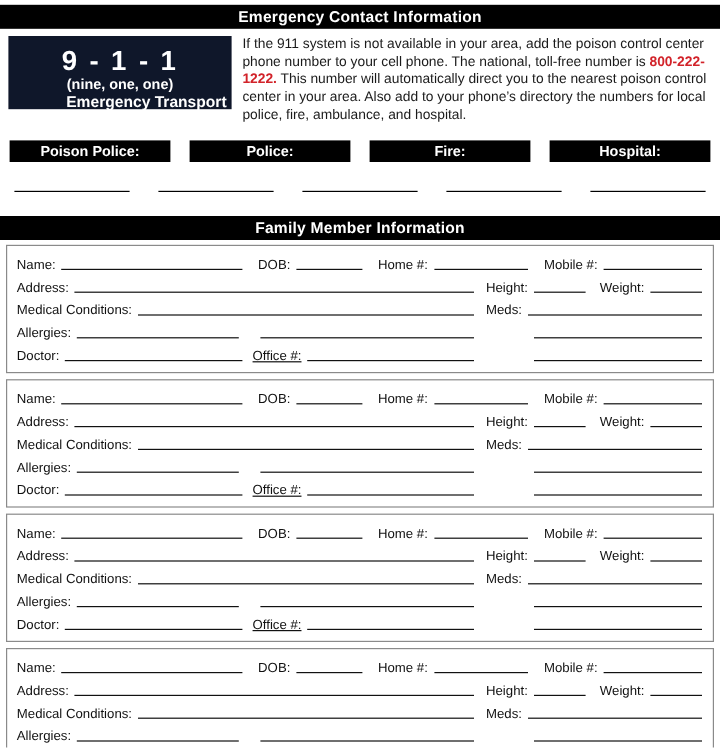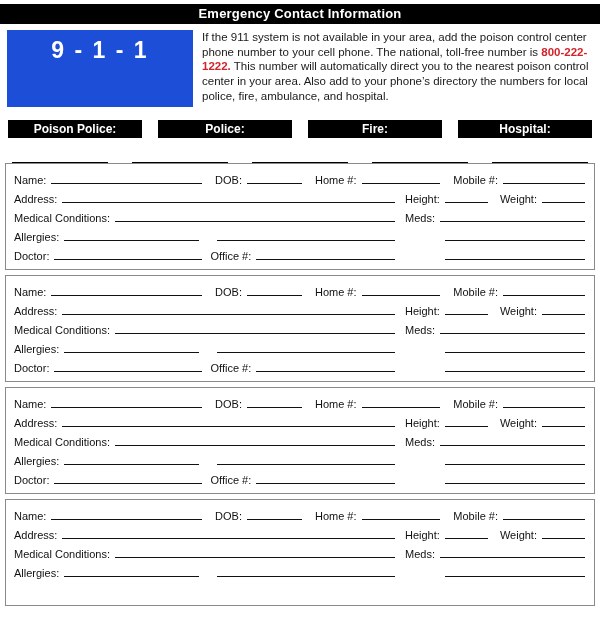--- a/index.html
+++ b/index.html
@@ -23,29 +23,29 @@
     line-height: 20px;
     letter-spacing: .2px;
   }
   .bar.top { margin: 4px 0 6px 0; }
   .bar.family { margin: 20px 0 4px 0; }
 
   
   .intro { display: flex; padding: 0 7px; align-items: stretch; }
   .box911 {
     flex: 0 0 186px;
-    height: 77px;
-    background: #1d4ed8;
+    height: 61px;
+    background: #0f172a;
     color: #fff;
     font-weight: bold;
     text-align: center;
     padding-top: 7px;
   }
   .box911 .num { font-size: 23px; letter-spacing: 2px; line-height: 26px; }
-  .box911 .words { font-size: 12px; line-height: 14px; margin-top: 45px; }
+  .box911 .words { font-size: 12px; line-height: 14px; }
   .box911 .caption { font-size: 13px; line-height: 16px; margin-left: 44px; }
   .info {
     flex: 1;
     margin: 0 0 0 9px;
     font-size: 11.5px;
     line-height: 14.7px;
     color: #1a1a1a;
   }
   .info .phone { color: #d2232a; font-weight: bold; }
 
@@ -101,21 +101,21 @@
   .seg-home { flex: 2; }
   .seg-mobile { flex: 2.1; }
   .left { flex: 1; display: flex; align-items: flex-end; margin-right: 10px; }
   .right { flex: 0 0 180px; display: flex; align-items: flex-end; }
   .right .lbl2 { flex: none; padding-bottom: 1px; margin-left: 12px; }
   .right .lbl1 { flex: none; padding-bottom: 1px; }
   .indent { margin-left: 40px; }
   .w135 { flex: 0 0 135px; }
   .w150 { flex: 0 0 148px; }
   .gap16 { margin-left: 18px; }
-  .lblmid { margin-left: 8px; }
+  .lblmid { margin-left: 8px; text-decoration: underline; }
 </style>
 </head>
 <body>
 
 <div class="page">
 
   <div class="bar top">
     <span>Emergency Contact Information</span>
   </div>
 
@@ -146,20 +146,23 @@
         <div class="contact-line"></div>
       </div>
     <div class="contact-cell">
         <div class="contact-line"></div>
       </div>
     <div class="contact-cell">
         <div class="contact-line"></div>
       </div>
   </div>
 
+  <div class="bar family">
+    <span>Family Member Information</span>
+  </div>
 
   <div class="members" id="members">
   <div class="member-card">
 
     <div class="row">
       <span class="seg seg-name">
         <span class="lbl">Name:</span>
         <span class="line"></span>
       </span>
       <span class="seg seg-dob">

